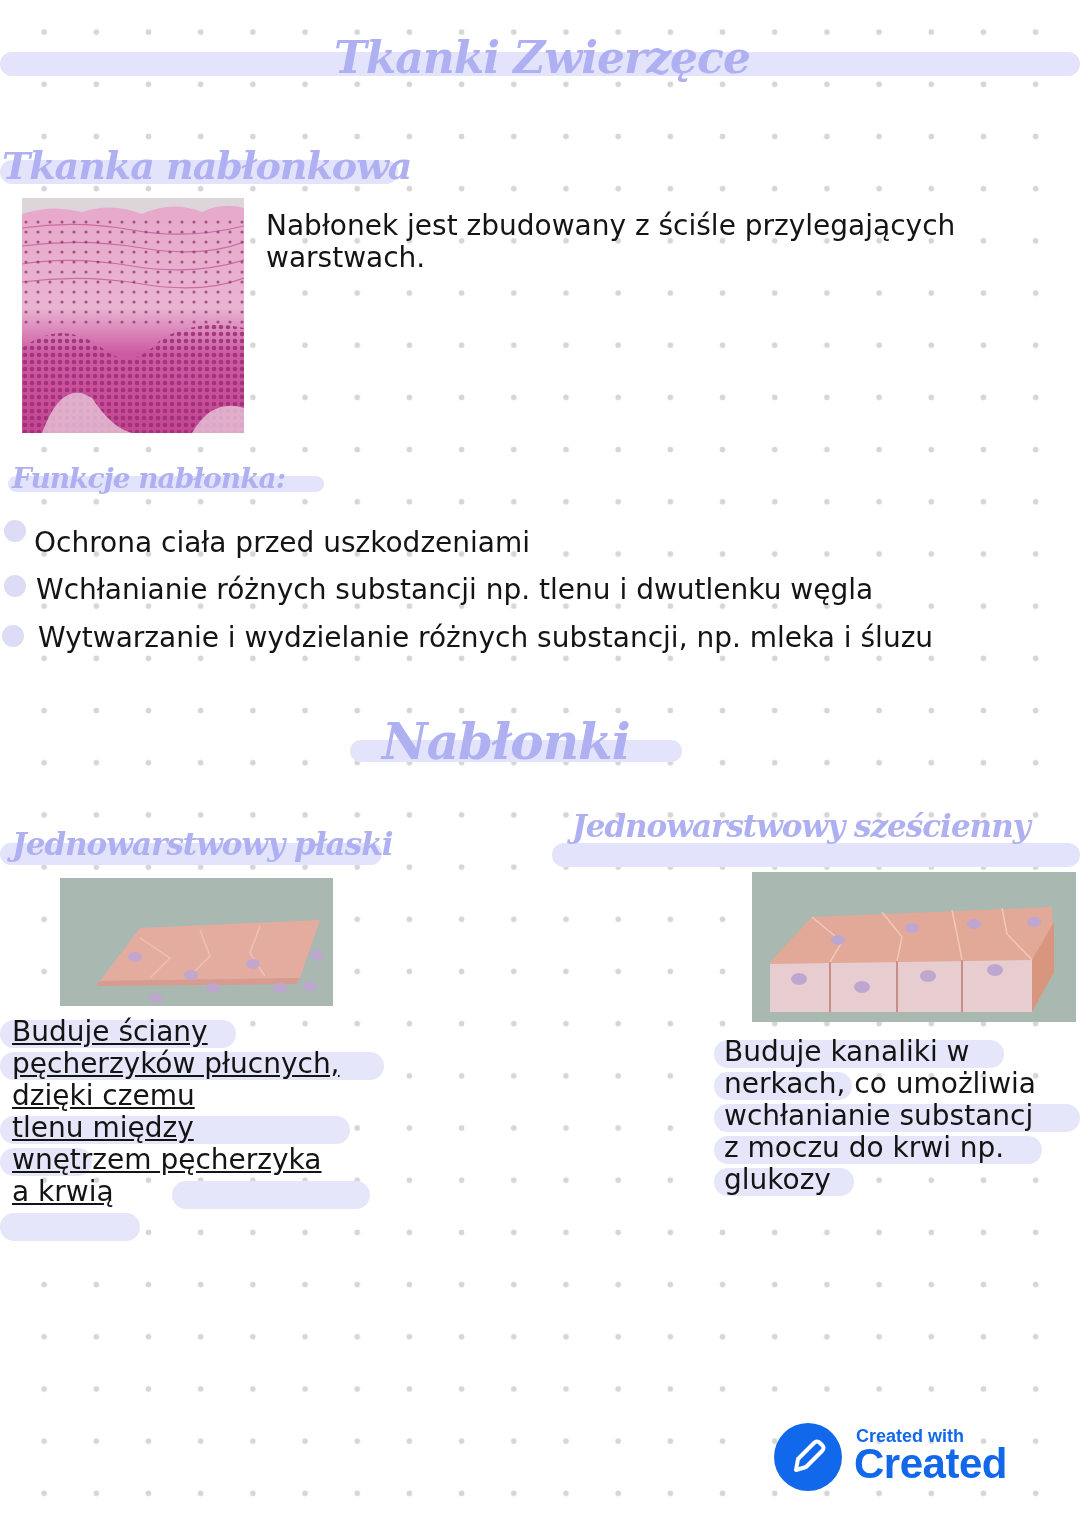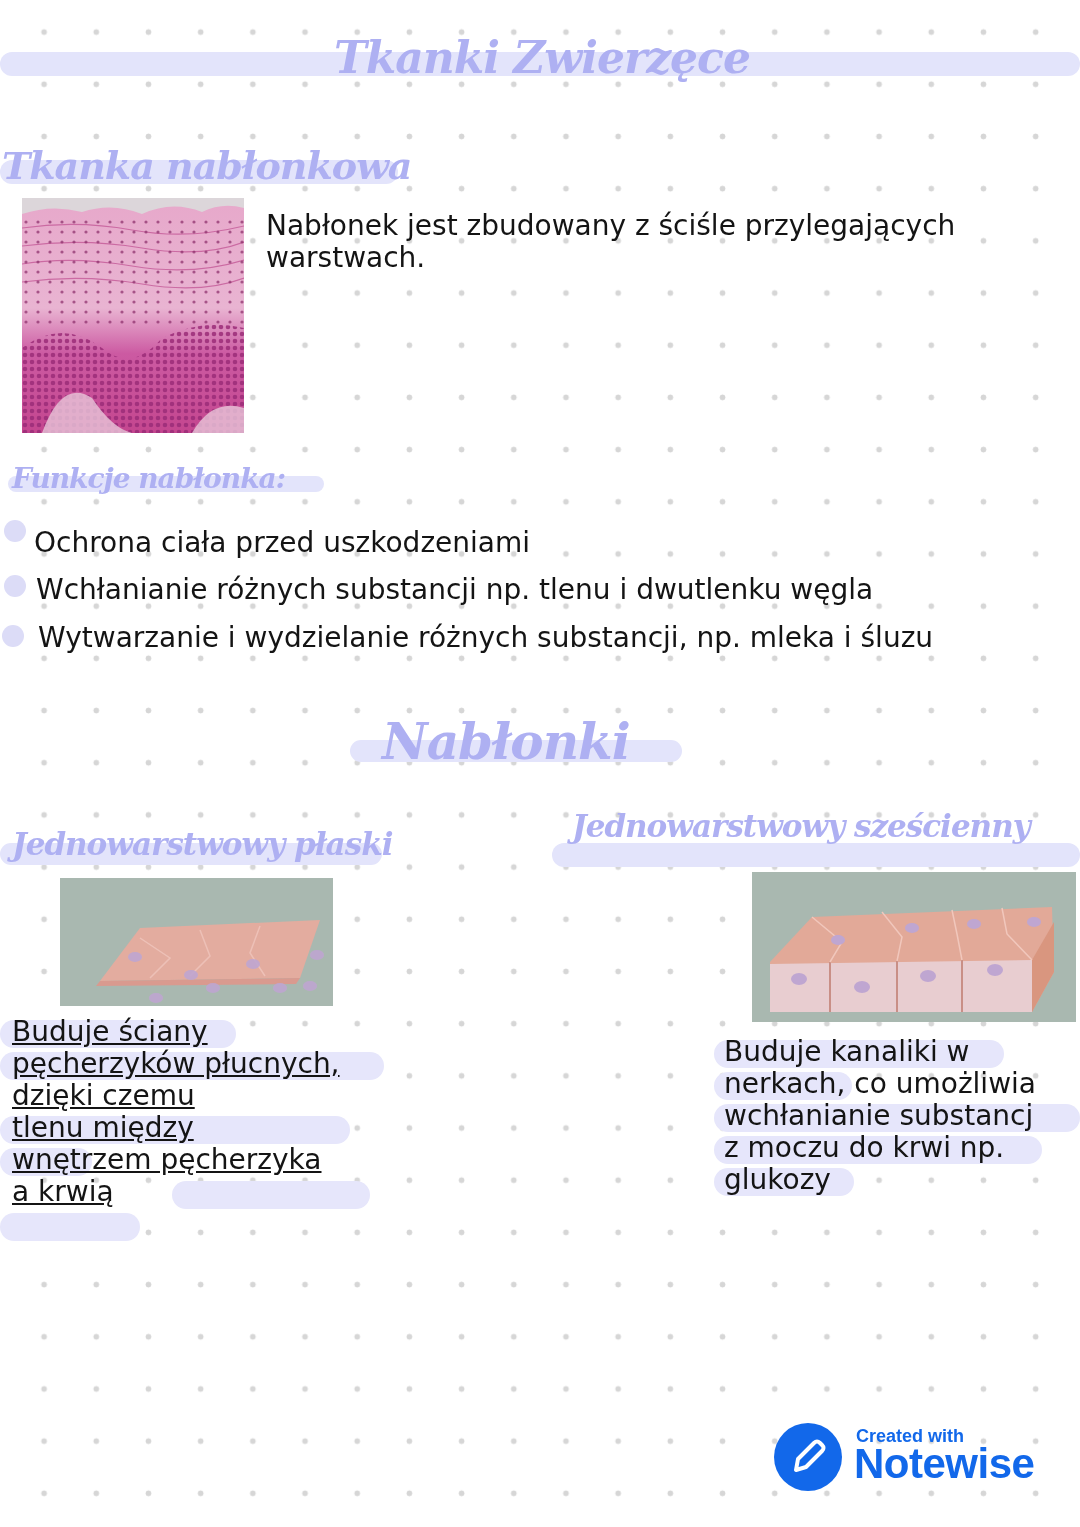--- a/index.html
+++ b/index.html
@@ -182,14 +182,14 @@
   <div>glukozy</div>
 </div>
 
 <div>
   <div class="nw-circle" style="left:774px; top:1423px;">
     <svg width="68" height="68" viewBox="0 0 68 68" xmlns="http://www.w3.org/2000/svg">
       <path d="M22 47 L24 36 L40 20 Q43 17 46 20 L48 22 Q51 25 48 28 L32 44 Z" fill="none" stroke="#ffffff" stroke-width="4" stroke-linejoin="round"></path>
     </svg>
   </div>
   <div class="abs nw-small" style="left:856px; top:1426px;">Created with</div>
-  <div class="abs nw-big" style="left:854px; top:1440px;">Notewise</div>
+  <div class="abs nw-big" style="left:854px; top:1440px;">Created</div>
 </div>
 
 </body></html>

